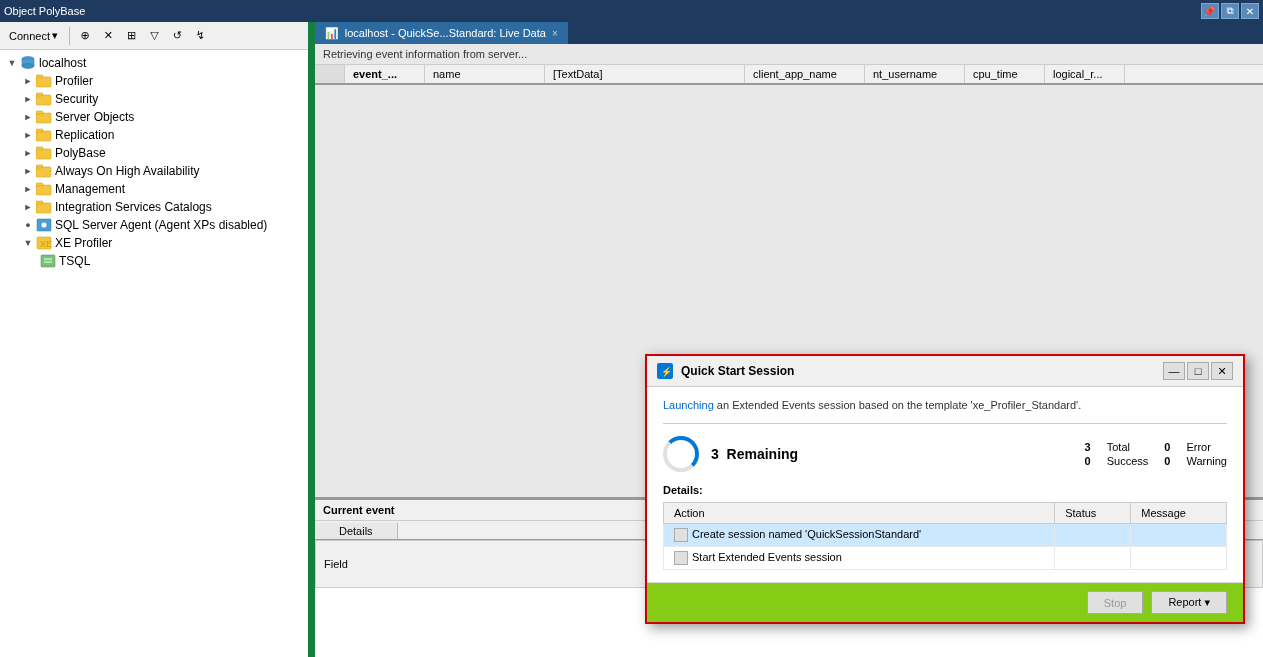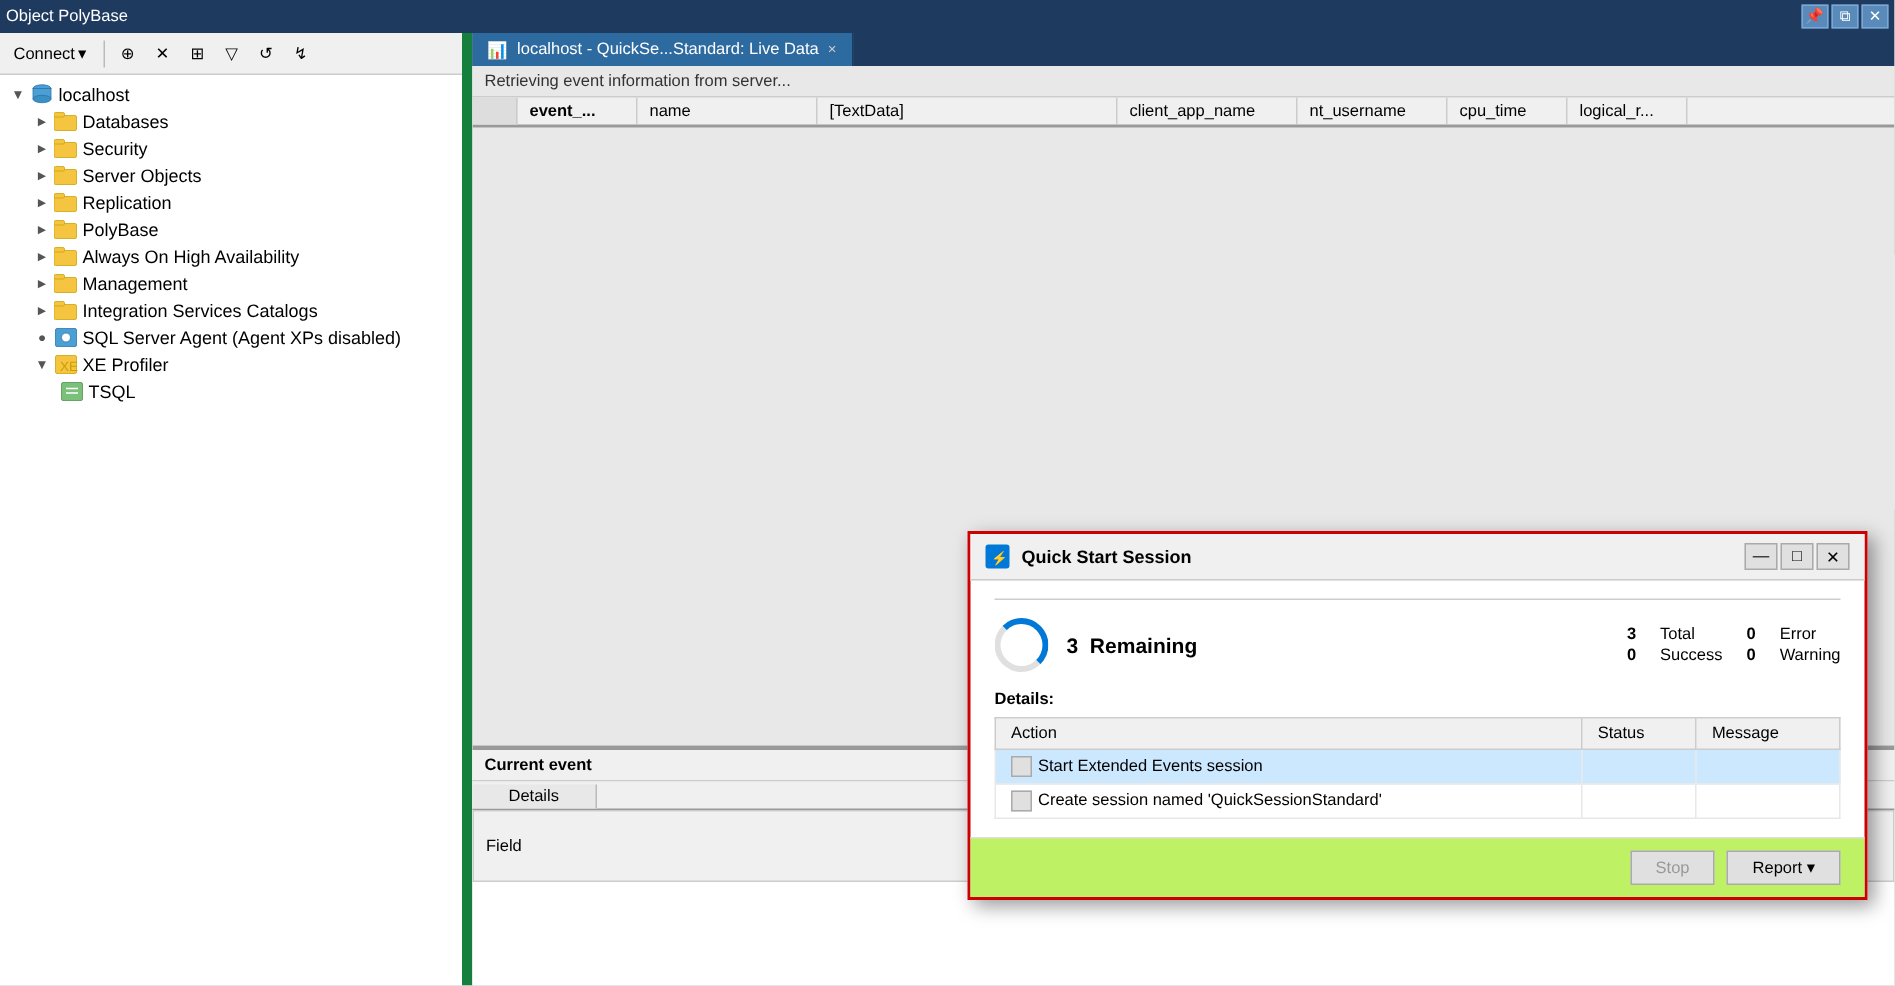--- a/index.html
+++ b/index.html
@@ -82,21 +82,21 @@
     .progress-label { font-size: 14px; font-weight: bold; flex: 1; }
     .progress-stats { display: grid; grid-template-columns: auto auto auto auto; gap: 2px 16px; font-size: 11px; }
     .stat-num { font-weight: bold; }
 
     .details-header { font-size: 11px; font-weight: bold; margin-bottom: 6px; }
     .actions-table { width: 100%; border-collapse: collapse; }
     .actions-table th { background: #f0f0f0; border: 1px solid #ccc; padding: 4px 10px; font-size: 11px; font-weight: normal; text-align: left; }
     .actions-table td { border: 1px solid #e8e8e8; padding: 4px 10px; font-size: 11px; }
     .actions-table tr:nth-child(1) td { background: #cce8ff; }
 
-    .dialog-footer { display: flex; justify-content: flex-end; gap: 8px; padding: 8px 16px; border-top: 1px solid #ddd; background: #bef264; }
+    .dialog-footer { display: flex; justify-content: flex-end; gap: 8px; padding: 8px 16px; border-top: 1px solid #ddd; background: #84cc16; }
     .dialog-btn { padding: 4px 16px; font-size: 11px; border: 1px solid #aaa; background: #e0e0e0; cursor: pointer; }
     .dialog-btn:disabled { color: #999; cursor: default; }
 
     
     ::-webkit-scrollbar { width: 8px; height: 8px; }
     ::-webkit-scrollbar-track { background: #f0f0f0; }
     ::-webkit-scrollbar-thumb { background: #aaa; border-radius: 2px; }
   </style>
 </head>
 <body>
@@ -145,21 +145,21 @@
 
       <div class="tree-item">
         <span class="indent" style="width:20px"></span>
         <span class="expander">►</span>
         <span class="icon">
           <svg width="16" height="14" viewBox="0 0 16 14">
               <rect x="0" y="3" width="15" height="10" rx="1" fill="#f5c542" stroke="#c8a000" stroke-width="0.5"></rect>
               <rect x="0" y="1" width="7" height="3" rx="1" fill="#f5c542" stroke="#c8a000" stroke-width="0.5"></rect>
             </svg>
         </span>
-        <span class="label">Databases</span>
+        <span class="label">Profiler</span>
       </div>
 
       <div class="tree-item">
         <span class="indent" style="width:20px"></span>
         <span class="expander">►</span>
         <span class="icon">
           <svg width="16" height="14" viewBox="0 0 16 14">
               <rect x="0" y="3" width="15" height="10" rx="1" fill="#f5c542" stroke="#c8a000" stroke-width="0.5"></rect>
               <rect x="0" y="1" width="7" height="3" rx="1" fill="#f5c542" stroke="#c8a000" stroke-width="0.5"></rect>
             </svg>
@@ -339,20 +339,23 @@
             </div>
             <span class="dialog-title-text">Quick Start Session</span>
             <div class="dialog-title-btns">
               <button class="dialog-title-btn">—</button>
               <button class="dialog-title-btn">□</button>
               <button class="dialog-title-btn">✕</button>
             </div>
           </div>
 
           <div class="dialog-body">
+            <div class="dialog-msg">
+              <span class="highlight">Launching</span><span> an Extended Events session based on the template 'xe_Profiler_Standard'.</span>
+            </div>
             <hr class="dialog-divider">
 
             <div class="progress-section">
               <div class="progress-circle"></div>
               <div class="progress-label">
                 <span>3</span>&nbsp;&nbsp;<span>Remaining</span>
               </div>
               <div class="progress-stats">
                 <span class="stat-num">3</span>
                 <span>Total</span>
@@ -369,26 +372,26 @@
             <table class="actions-table">
               <thead>
                 <tr>
                   <th>Action</th>
                   <th>Status</th>
                   <th>Message</th>
                 </tr>
               </thead>
               <tbody id="actions-tbody">
               <tr>
-                    <td><span style="display: inline-block; width: 14px; height: 14px; background: rgb(224, 224, 224); border: 1px solid rgb(170, 170, 170); margin-right: 4px; vertical-align: middle;"></span>Start Extended Events session</td>
+                    <td><span style="display: inline-block; width: 14px; height: 14px; background: rgb(224, 224, 224); border: 1px solid rgb(170, 170, 170); margin-right: 4px; vertical-align: middle;"></span>Create session named 'QuickSessionStandard'</td>
                     <td></td>
                     <td></td>
                   </tr>
                   <tr>
-                    <td><span style="display: inline-block; width: 14px; height: 14px; background: rgb(224, 224, 224); border: 1px solid rgb(170, 170, 170); margin-right: 4px; vertical-align: middle;"></span>Create session named 'QuickSessionStandard'</td>
+                    <td><span style="display: inline-block; width: 14px; height: 14px; background: rgb(224, 224, 224); border: 1px solid rgb(170, 170, 170); margin-right: 4px; vertical-align: middle;"></span>Start Extended Events session</td>
                     <td></td>
                     <td></td>
                   </tr>
                 </tbody>
             </table>
           </div>
 
           <div class="dialog-footer">
             <button class="dialog-btn" disabled="">Stop</button>
             <button class="dialog-btn">

